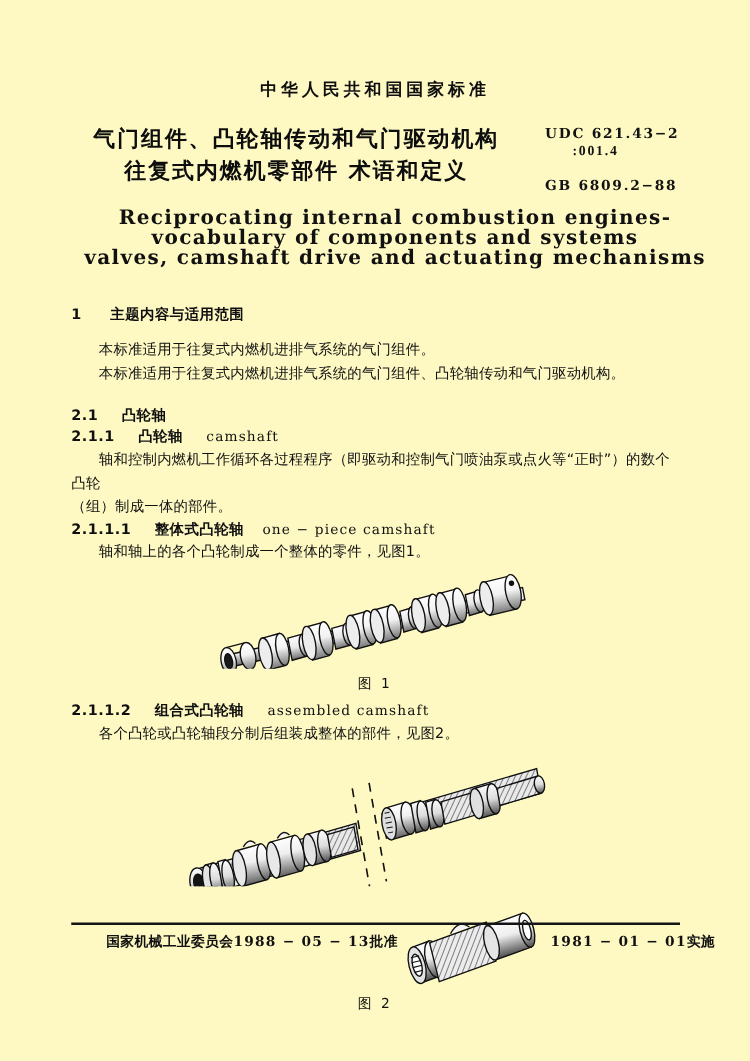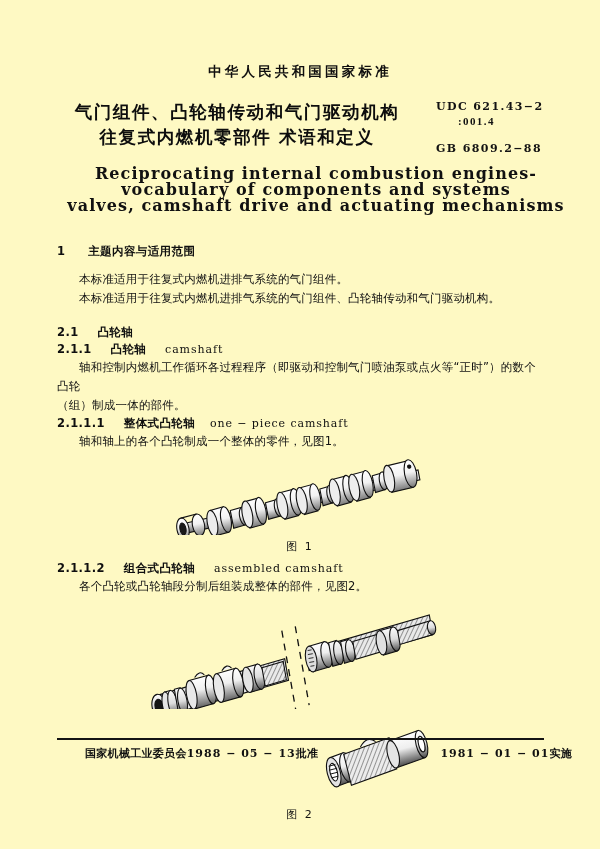--- a/index.html
+++ b/index.html
@@ -425,21 +425,21 @@
           <path d="M30 26 L78 21 L78 53 L30 58 Z" fill="url(#hatch3)"></path>
           <path d="M48 23 q9 -10 16 -1.5" fill="#f3f3f3"></path>
 
           <path d="M78 24 L108 21 L108 49 L78 52 Z" fill="url(#g3)"></path>
           <ellipse cx="78" cy="38" rx="5.5" ry="14" fill="#e4e4e4"></ellipse>
           <ellipse cx="108" cy="35" rx="5.5" ry="14" fill="url(#g3)"></ellipse>
           <ellipse cx="108" cy="35" rx="3" ry="8" fill="#ffffff"></ellipse>
         </g>
       </svg>
 
-      <div class="fig-caption" style="margin-top:16px;">图 2</div>
+      <div class="fig-caption" style="margin-top:4px;">图 2</div>
     </div>
 
   </div>
 
   <div class="footer-rule"></div>
   <div class="footer">
     <div>
       <span>国家机械工业委员会</span><span class="date">1988 − 05 − 13</span><span>批准</span>
     </div>
     <div>

